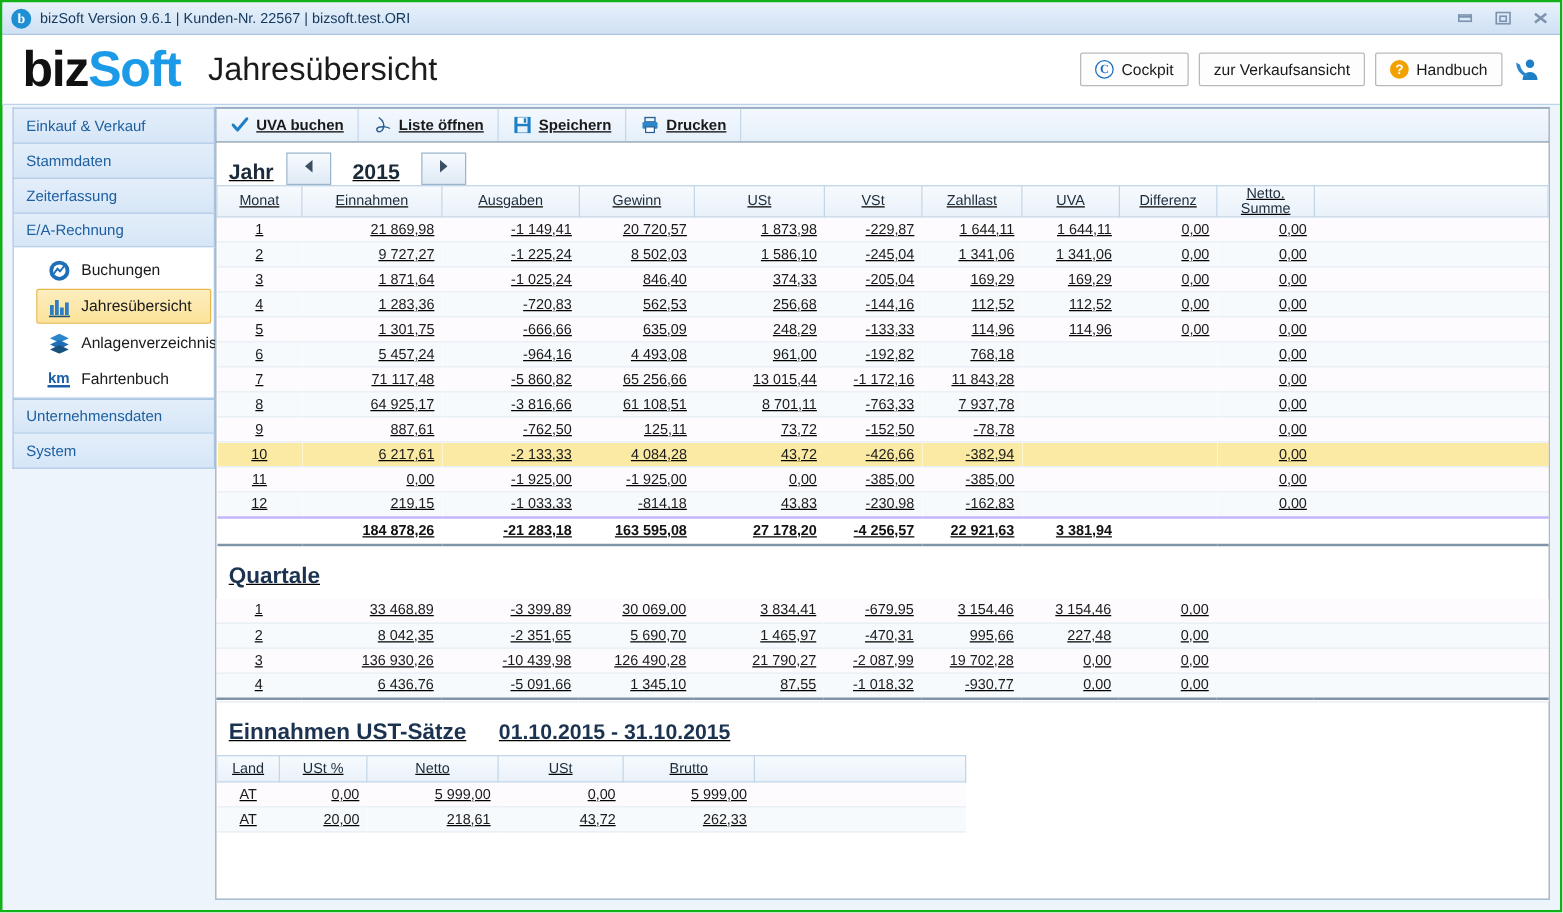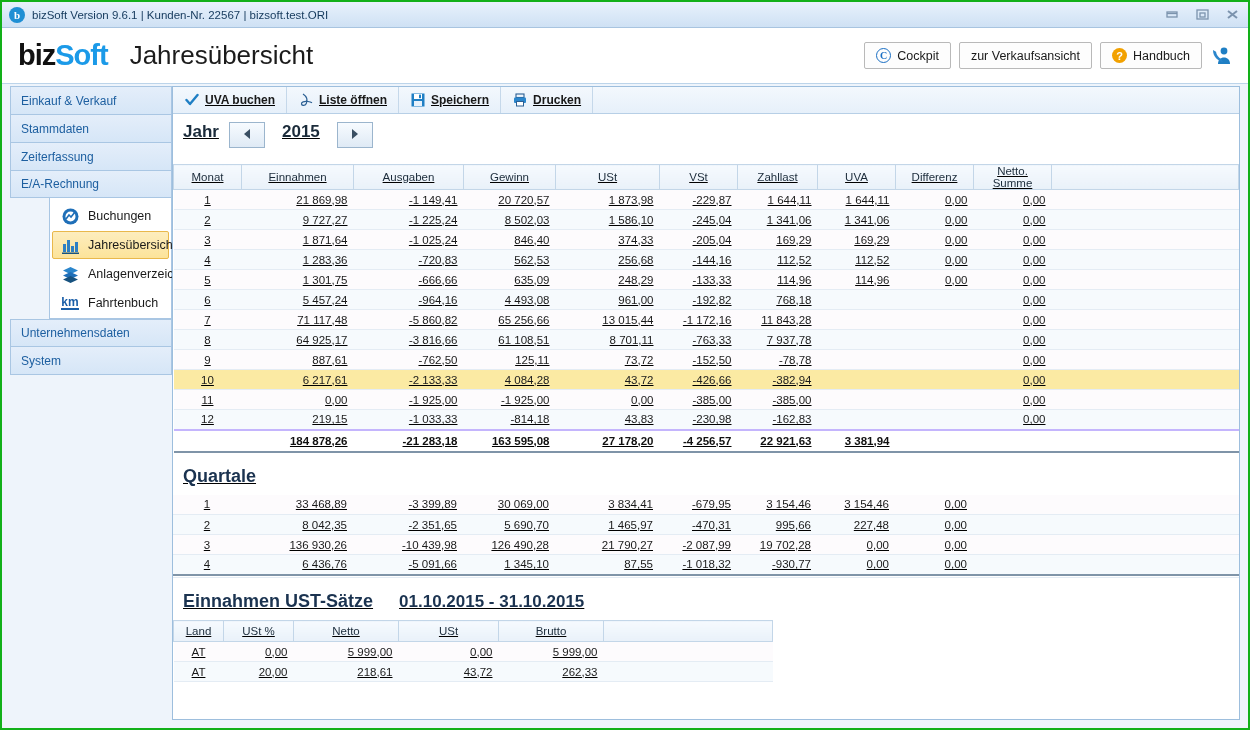--- a/index.html
+++ b/index.html
@@ -41,21 +41,21 @@
 
   
   .header {
     height: 56px;
     background: #ffffff;
     border-bottom: 1px solid #bcd4ea;
     display: flex; align-items: center;
     padding: 0 14px 0 16px;
     position: relative;
   }
-  .logo { font-size: 29px; font-weight: bold; letter-spacing: -1px; line-height: 1; }
+  .logo { font-size: 40px; font-weight: bold; letter-spacing: -1px; line-height: 1; }
   .logo .biz { color: #111; }
   .logo .soft { color: #1b9ae8; }
   .page-title {
     font-size: 26px; color: #1b1b1b; margin-left: 22px; font-weight: normal;
   }
   .hdr-right { margin-left: auto; display: flex; align-items: center; gap: 8px; }
   .hbtn {
     height: 27px; border: 1px solid #b9b9b9; background: #fdfdfd;
     border-radius: 2px; display: flex; align-items: center; gap: 6px;
     padding: 0 11px; font-size: 12.5px; color: #1a1a1a; cursor: pointer;
@@ -80,21 +80,21 @@
   }
   .sb-top { }
   .sb-section {
     height: 28px; display: flex; align-items: center; padding-left: 10px;
     font-size: 12px; color: #1d5fa0;
     background: linear-gradient(to bottom, #e4eefa 0%, #d6e6f7 100%);
     border: 1px solid #a9c6e3; border-bottom: none;
     cursor: pointer;
   }
   .sb-section:last-of-type { border-bottom: 1px solid #a9c6e3; }
-  .sb-items { background: #ffffff; border: 1px solid #a9c6e3; border-top: none; padding: 4px 0 0 0; min-height: 120px; margin-left: 39px; }
+  .sb-items { background: #ffffff; border: 1px solid #a9c6e3; border-top: none; padding: 4px 0 0 16px; min-height: 120px; }
   .sb-item {
     height: 28px; display: flex; align-items: center; gap: 9px;
     padding-left: 8px; font-size: 12.5px; color: #1a1a1a;
     margin: 0 2px 1px 2px; border: 1px solid transparent; border-radius: 2px;
     cursor: pointer;
   }
   .sb-item.active {
     background: linear-gradient(to bottom, #fdedbe 0%, #fce39a 100%);
     border: 1px solid #e9b84b;
   }
@@ -123,21 +123,21 @@
   .tbtn {
     display: flex; align-items: center; gap: 6px; padding: 0 11px;
     font-size: 12px; font-weight: bold; color: #1a1a1a;
     border-right: 1px solid #c5d8ea; cursor: pointer;
   }
   .tb-ico { width: 15px; height: 15px; display: flex; align-items: center; justify-content: center; }
 
   .scrollarea { flex: 1; overflow: hidden; background: #fff; }
 
   
-  .yearbar { display: flex; align-items: flex-start; gap: 10px; padding: 8px 0 16px 10px; }
+  .yearbar { display: flex; align-items: flex-end; gap: 10px; padding: 8px 0 0 10px; }
   .yearlabel { font-size: 17px; font-weight: bold; color: #1b2b3a; }
   .ybtn {
     width: 36px; height: 26px; border: 1px solid #9bb5cd;
     background: linear-gradient(to bottom, #f7fbff 0%, #dfeaf5 100%);
     display: flex; align-items: center; justify-content: center; cursor: pointer;
   }
   .yearval { font-size: 17px; font-weight: bold; color: #1b2b3a; width: 52px; text-align: center; }
 
   
   table.grid { border-collapse: collapse; width: 100%; table-layout: fixed; font-size: 11.5px; }

